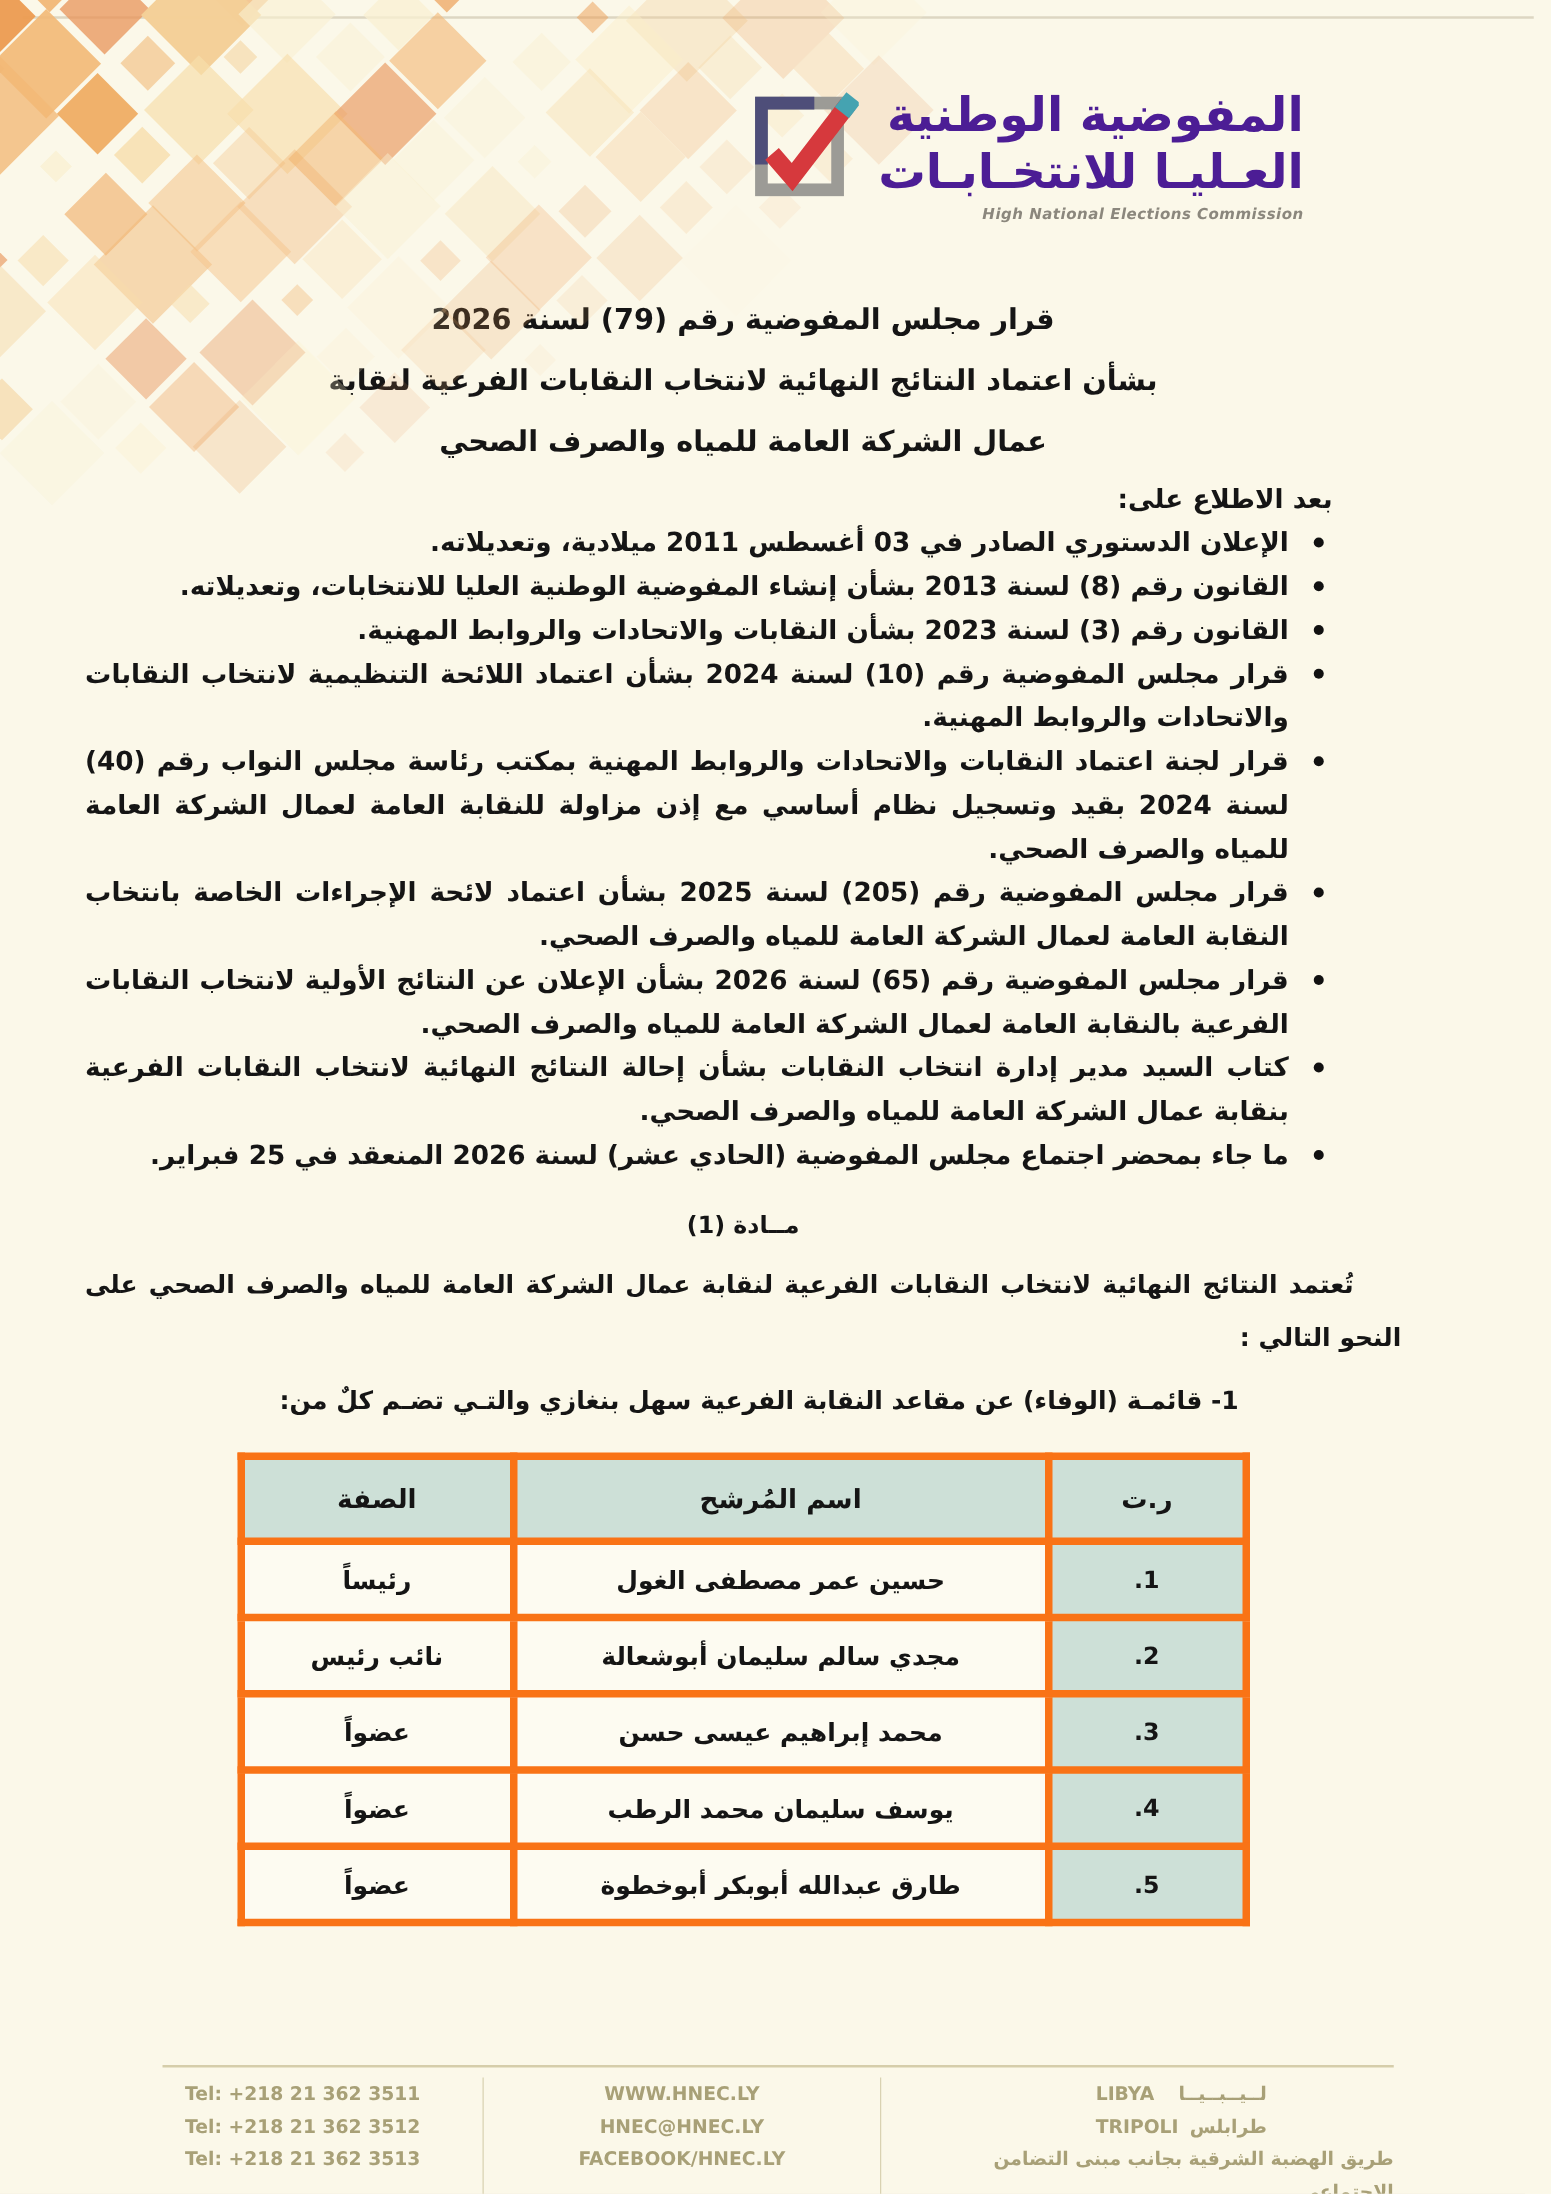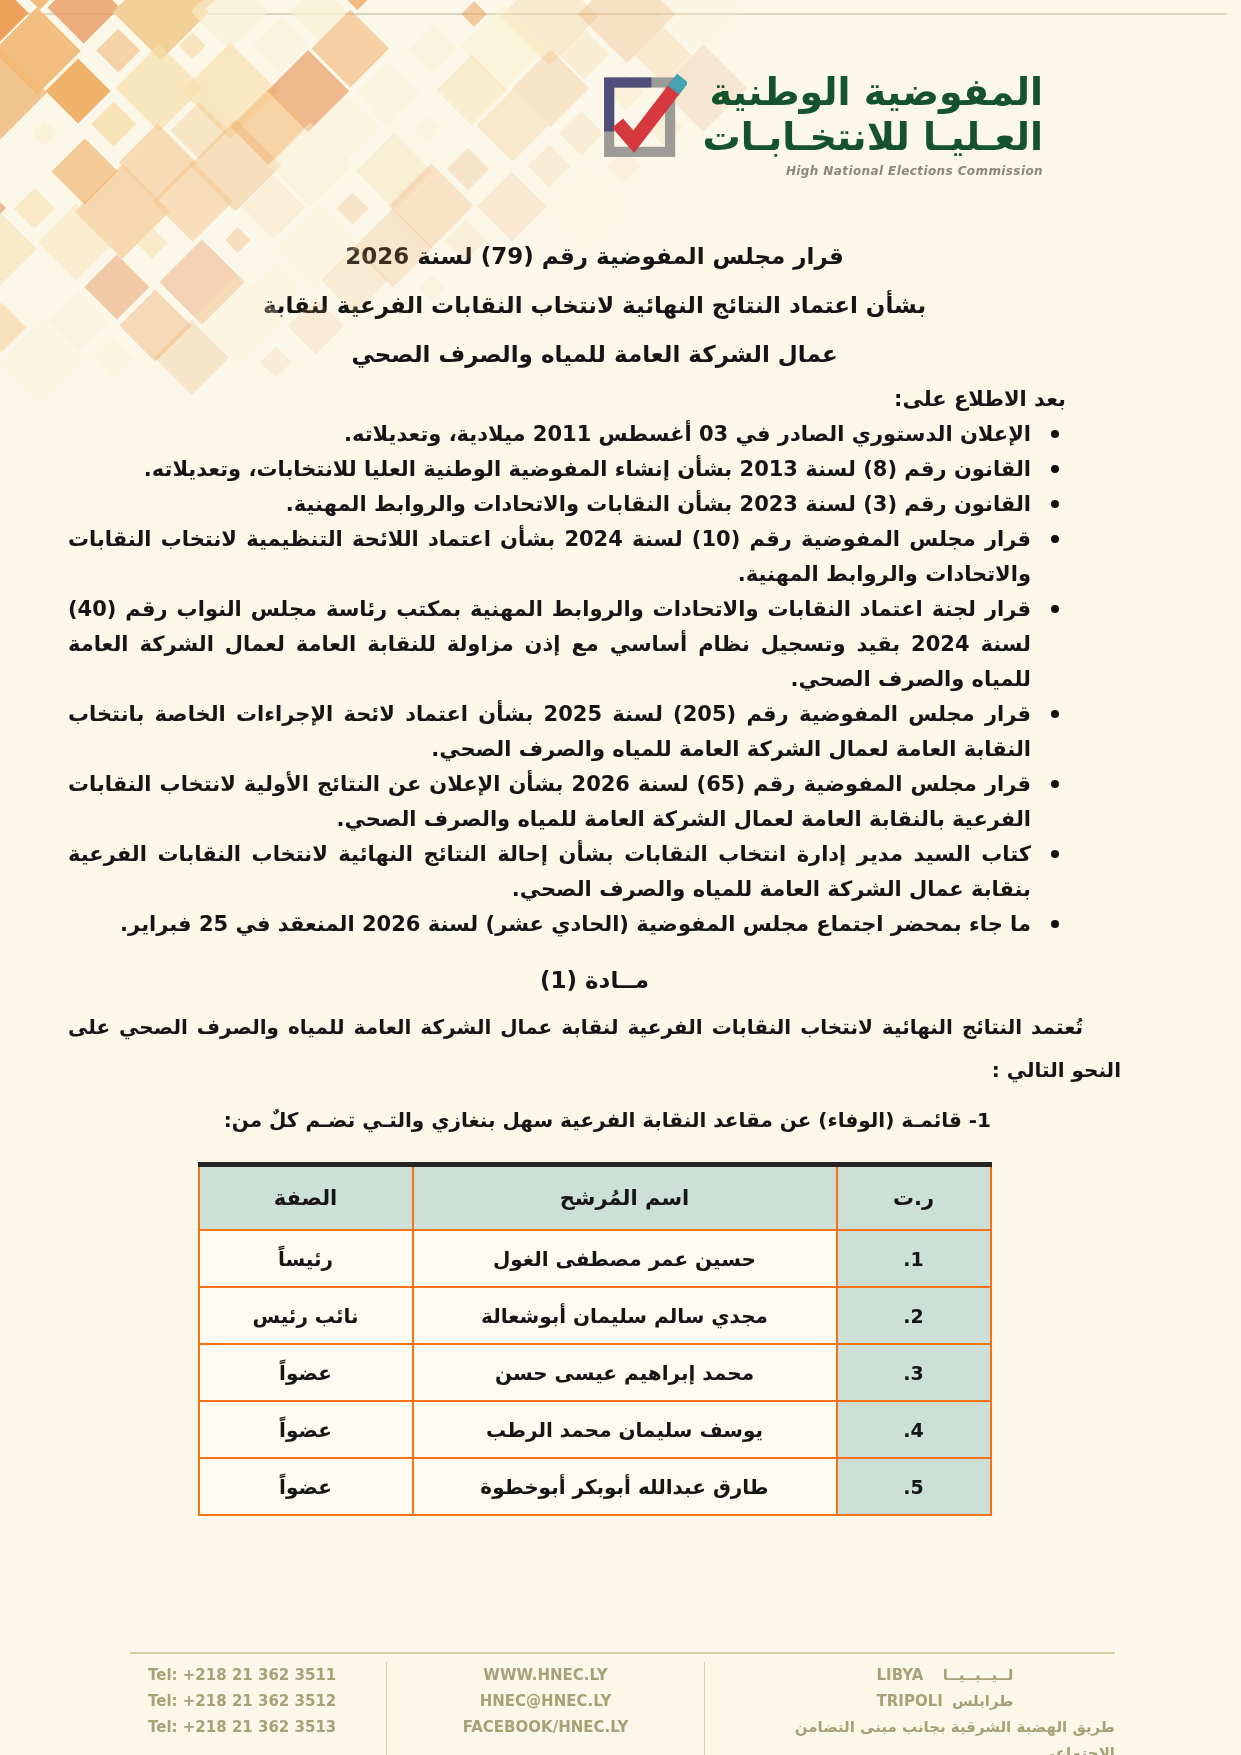--- a/index.html
+++ b/index.html
@@ -7,36 +7,36 @@
   .page{position:relative;width:1241px;height:1755px;margin:0 auto;background:#fbf8e9;overflow:hidden;color:#151515;}
   .toprule{position:absolute;top:13px;left:18px;right:14px;height:2px;background:#ddd6c2;}
 
   
   .mosaic{position:absolute;top:-6px;left:-10px;width:780px;height:500px;pointer-events:none;}
   .mosaic i{position:absolute;display:block;transform:rotate(45deg);}
 
   
   .logo{position:absolute;top:70px;right:198px;display:flex;align-items:flex-start;gap:16px;}
   .logo-text{text-align:right;}
-  .logo-ar{color:#14532d;font-weight:700;font-size:38px;line-height:45px;letter-spacing:1px;}
+  .logo-ar{color:#4c1d95;font-weight:700;font-size:38px;line-height:45px;letter-spacing:1px;}
   .logo-en{color:#8b877d;font-weight:700;font-size:12px;margin-top:4px;letter-spacing:.4px;font-style:italic;}
 
   .doc{direction:rtl;padding:232px 120px 0 68px;font-weight:700;}
   .title-block{text-align:center;font-size:23px;line-height:49px;}
   .preamble-heading{font-size:21px;margin-top:8px;margin-left:0;margin-right:55px;}
   .preamble{margin-top:6px;}
   .pre-item{position:relative;padding:0 90px 0 0;text-align:justify;font-size:21px;line-height:35px;}
   .pre-item::before{content:"";position:absolute;right:62px;top:13px;width:8px;height:8px;border-radius:50%;background:#111;}
   .decide-heading{text-align:center;font-size:26px;margin-top:100px;line-height:40px;}
-  .article-heading{text-align:center;font-size:23px;margin-top:18px;line-height:40px;}
+  .article-heading{text-align:center;font-size:19px;margin-top:18px;line-height:40px;}
   .article-text{font-size:20px;line-height:43px;text-align:justify;margin-top:6px;text-indent:38px;}
   .list-intro{font-size:20px;line-height:36px;margin-top:10px;margin-right:130px;}
 
   table.results{border-collapse:collapse;margin:24px auto 0 auto;direction:rtl;table-layout:fixed;width:784px;}
-  table.results td,table.results th{border:2px solid #f97316;text-align:center;vertical-align:middle;font-weight:700;}
+  table.results td,table.results th{border:6px solid #f97316;text-align:center;vertical-align:middle;font-weight:700;}
   table.results{border-top:5px solid #242424;}
   th.c-rank,td.c-rank{width:150px;background:#cde0d7;}
   th.c-name,td.c-name{width:420px;}
   th.c-role,td.c-role{width:210px;}
   thead th{background:#cde0d7;height:60px;font-size:21px;}
   tbody td{height:53px;font-size:20px;background:#fdfbf1;}
   tbody td.c-rank{font-size:19px;}
 
   
   .footer{position:absolute;left:0;right:0;top:1652px;color:#a8a077;font-size:15px;font-weight:700;}

